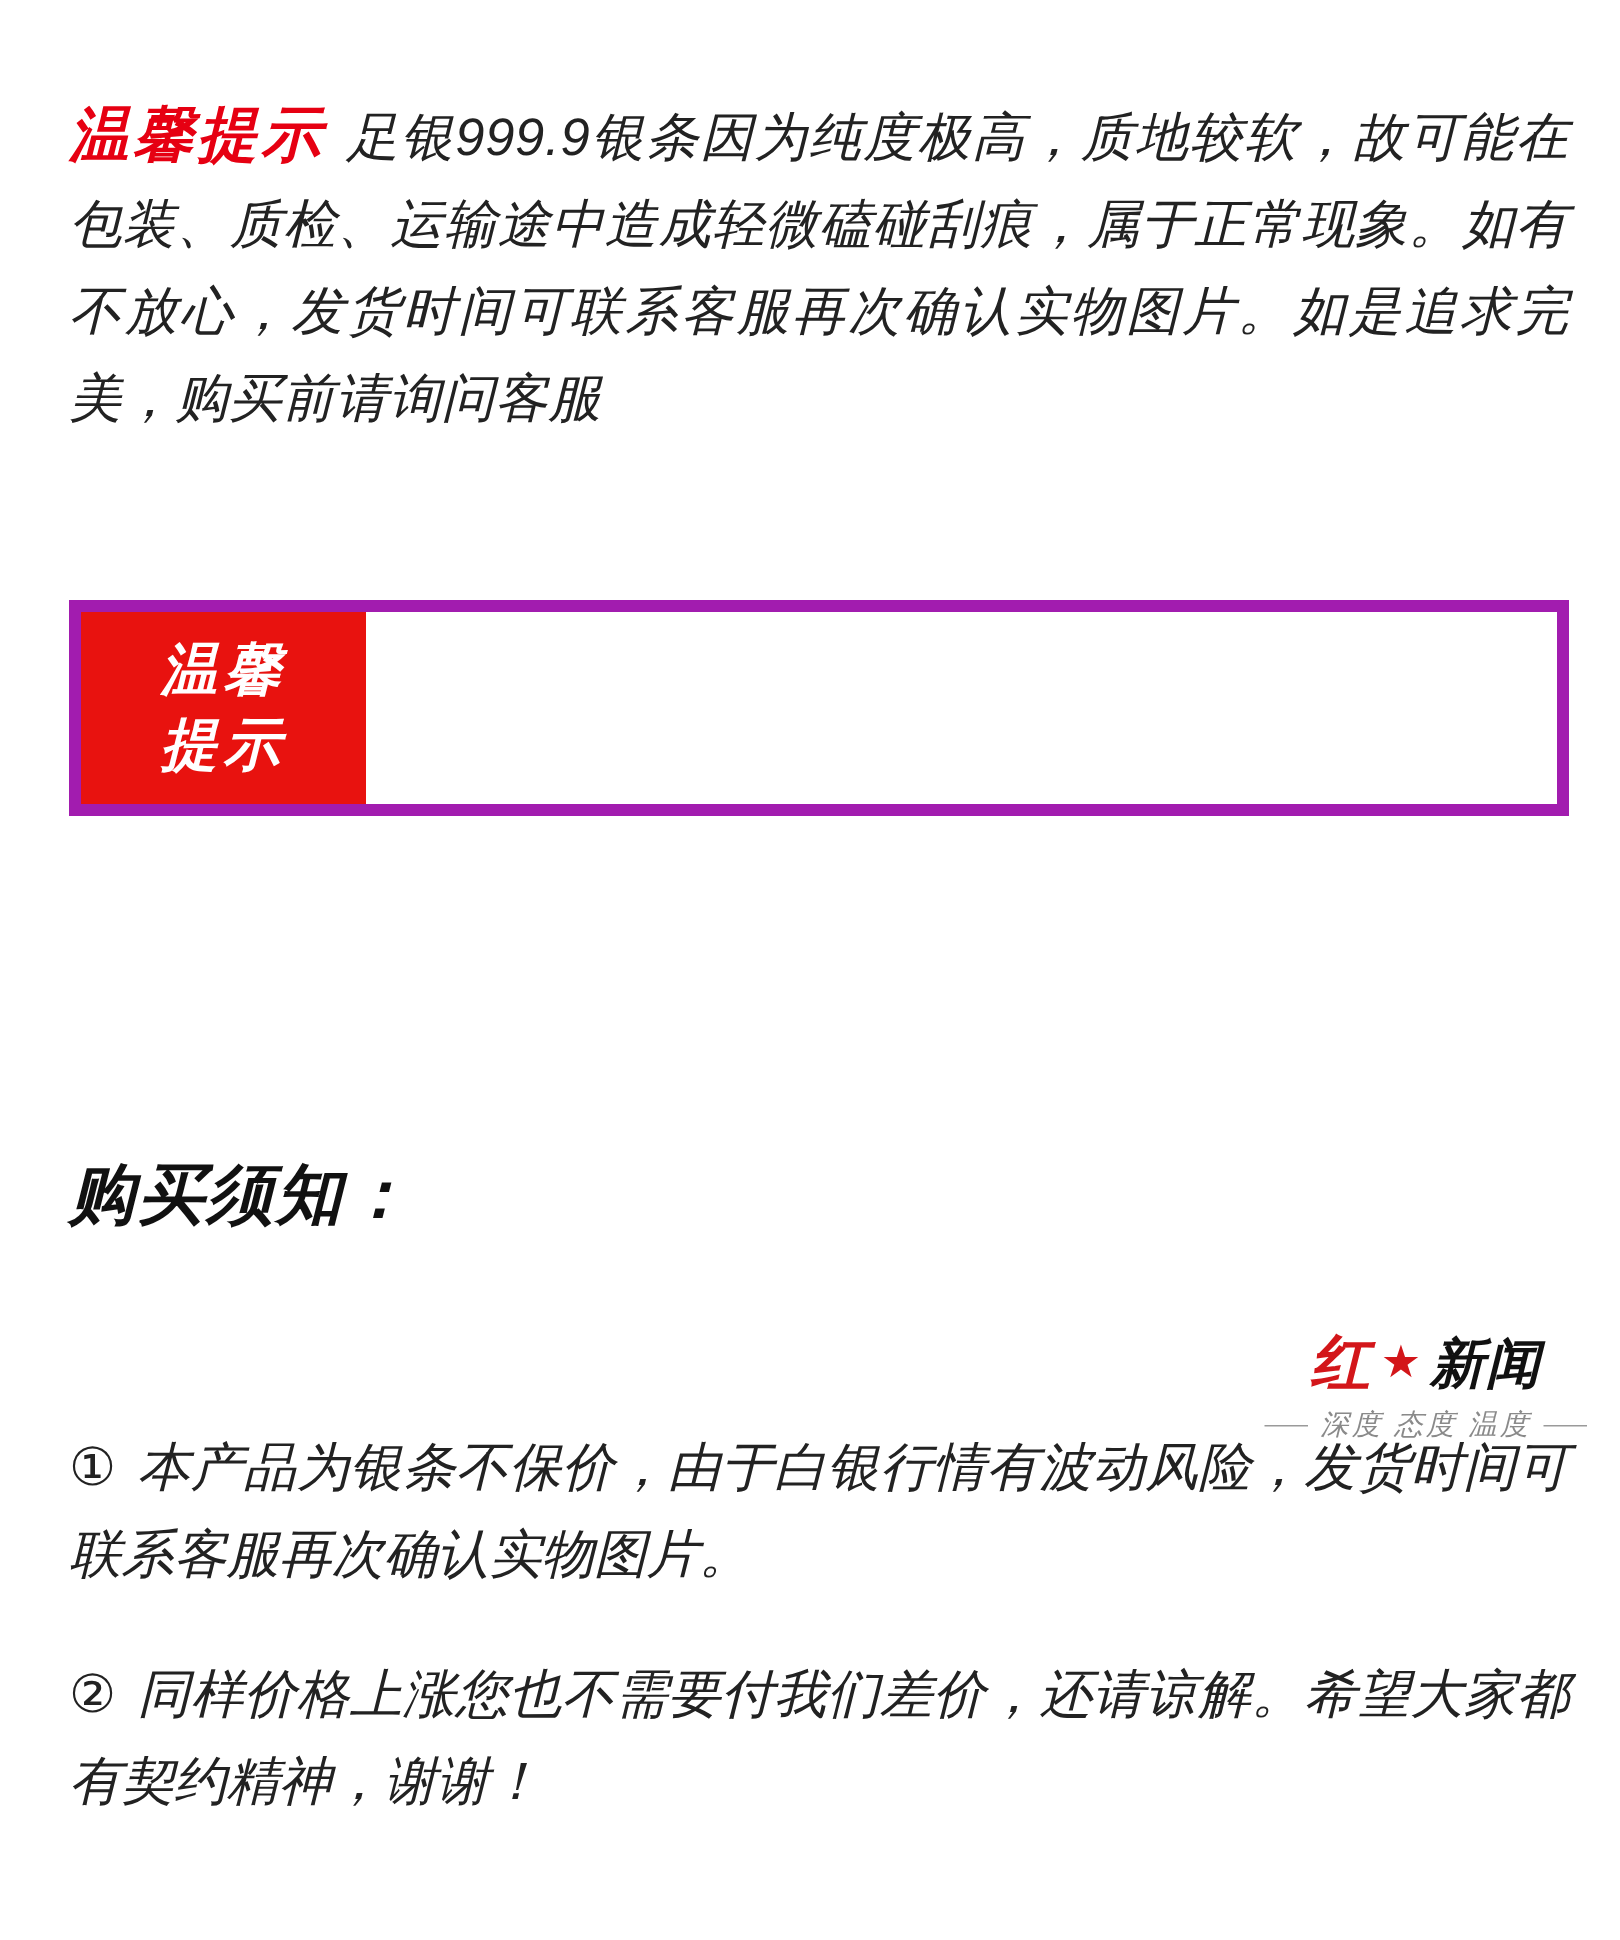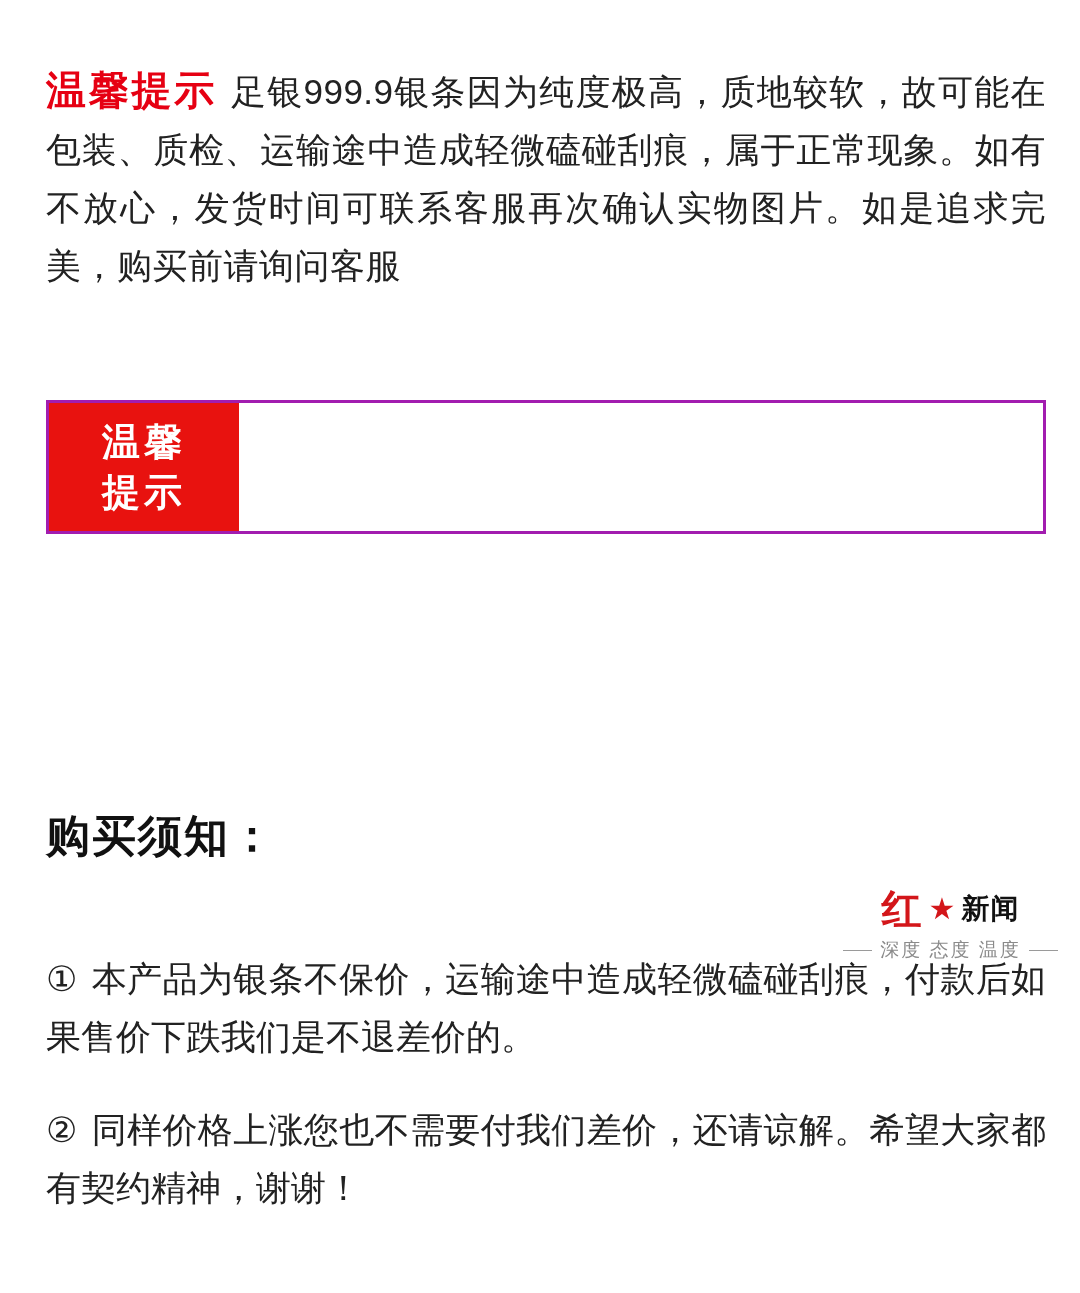--- a/index.html
+++ b/index.html
@@ -14,20 +14,21 @@
     color: #1a1a1a;
     position: relative;
     overflow: hidden;
   }
 
   .page {
     position: relative;
     width: 1080px;
     height: 977px;
     box-sizing: border-box;
+    font-style: italic;
   }
 
   
   .top-notice {
     position: absolute;
     left: 46px;
     top: 26px;
     width: 1000px;
   }
   .top-notice-text {
@@ -45,21 +46,21 @@
     margin-right: 14px;
   }
 
   
   .boxed-notice {
     position: absolute;
     left: 46px;
     top: 400px;
     width: 1000px;
     box-sizing: border-box;
-    border: 3px solid #a21caf;
+    border: 8px solid #a21caf;
     display: flex;
     align-items: stretch;
     background: #ffffff;
   }
   .boxed-notice-label {
     background: #e8120f;
     color: #ffffff;
     width: 190px;
     min-width: 190px;
     display: flex;
@@ -80,21 +81,21 @@
     font-size: 33px;
     line-height: 50px;
     color: #222222;
     text-align: justify;
   }
 
   
   .section-heading {
     position: absolute;
     left: 46px;
-    top: 770px;
+    top: 730px;
     font-size: 44px;
     font-weight: bold;
     color: #111111;
     letter-spacing: 2px;
   }
 
   
   .notes {
     position: absolute;
     left: 46px;
@@ -134,21 +135,21 @@
     letter-spacing: 1px;
     line-height: 44px;
   }
   .wm-star {
     color: #d3161a;
     font-size: 30px;
     line-height: 30px;
   }
   .wm-black {
     color: #111111;
-    font-size: 28px;
+    font-size: 36px;
     font-weight: bold;
     letter-spacing: 1px;
     line-height: 44px;
   }
   .wm-sub {
     margin-top: 6px;
     display: flex;
     align-items: center;
     justify-content: center;
     gap: 8px;
@@ -177,21 +178,21 @@
   <div class="boxed-notice">
     <div class="boxed-notice-label">
       <span>温馨</span>
       <span>提示</span>
     </div>
   </div>
 
   <h2 class="section-heading">购买须知：</h2>
 
   <div class="notes">
-    <p class="note"><span class="note-num">①</span><span>本产品为银条不保价，运输途中造成轻微磕碰刮痕，付款后如果售价下跌我们是不退差价的。</span></p>
+    <p class="note"><span class="note-num">①</span><span>本产品为银条不保价，由于白银行情有波动风险，发货时间可联系客服再次确认实物图片。</span></p>
     <p class="note"><span class="note-num">②</span><span>同样价格上涨您也不需要付我们差价，还请谅解。希望大家都有契约精神，谢谢！</span></p>
   </div>
 
   <div class="watermark">
     <div class="wm-main">
       <span class="wm-red">红</span>
       <span class="wm-star">★</span>
       <span class="wm-black">新闻</span>
     </div>
     <div class="wm-sub">

